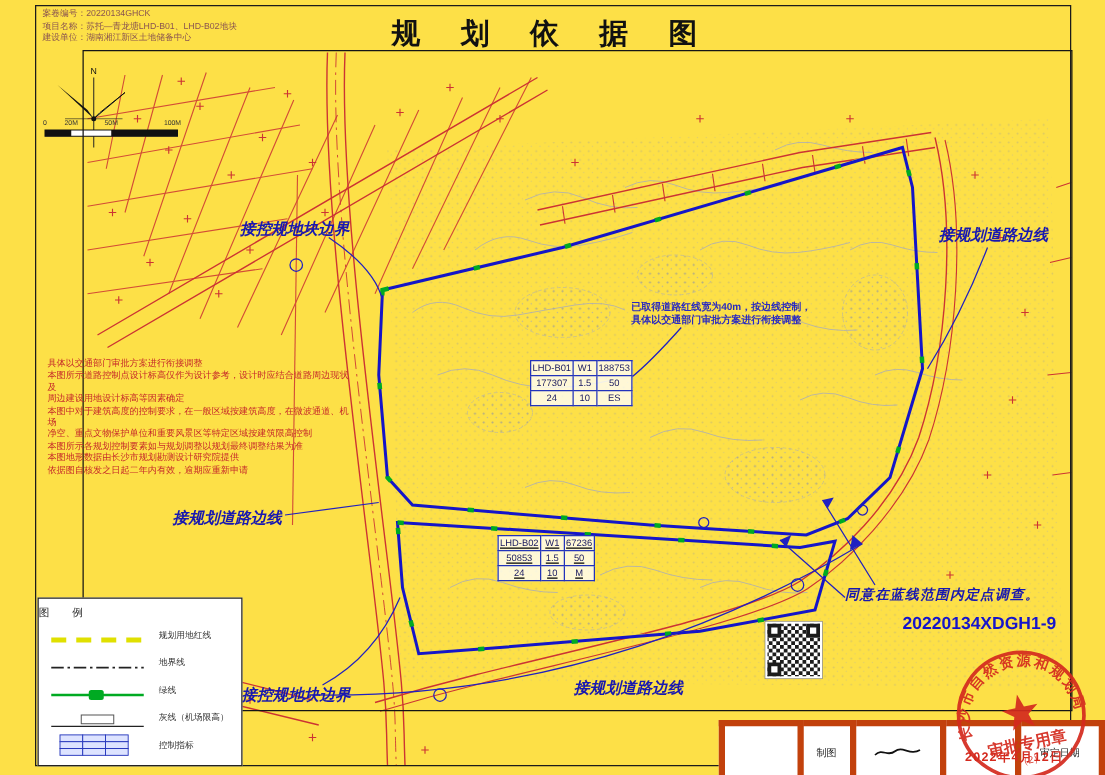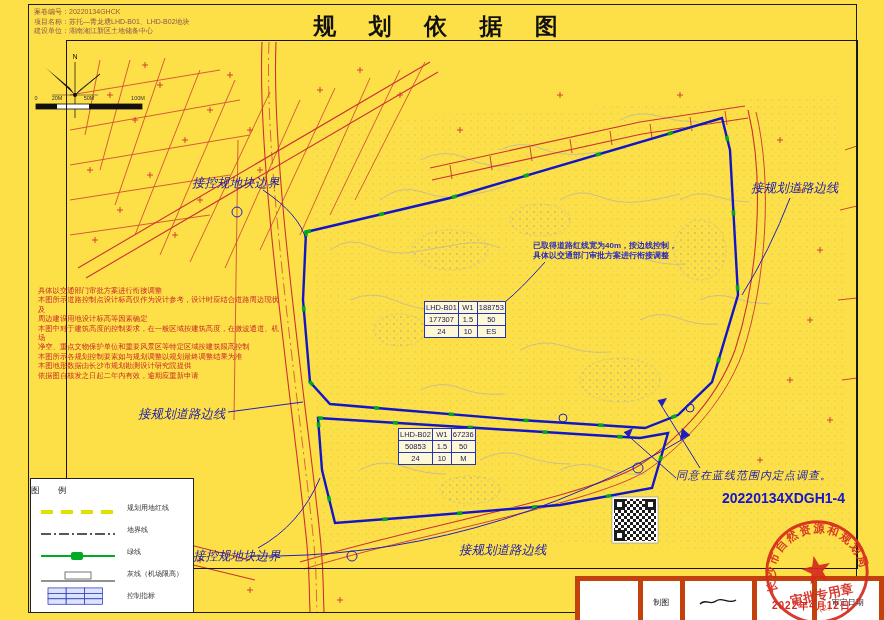--- a/index.html
+++ b/index.html
@@ -5,22 +5,22 @@
   html,body{margin:0;padding:0;background:#f2f2f0;}
   .sheet{position:relative;width:884px;height:620px;background:#fde047;overflow:hidden;
          font-family:"Liberation Sans",sans-serif;}
   .abs{position:absolute;}
   .outer-border{left:28px;top:4px;width:827px;height:607px;border:1.5px solid #1b1b1b;}
   .map-frame{left:66px;top:40px;width:790px;height:527px;border:1.5px solid #151515;}
   .page-title{left:0;top:11px;width:100%;text-align:center;font-size:23px;font-weight:bold;
               letter-spacing:13px;color:#111;}
   .header-block{left:34px;top:7px;font-size:7px;line-height:9.5px;color:#8a5450;}
   .notes{left:38px;top:286px;width:242px;font-size:7.3px;line-height:9.4px;color:#c62a2a;}
-  .blue-note{left:505px;top:241px;font-size:8px;line-height:10px;color:#2a2ac0;font-weight:bold;margin-left:28px;}
-  .ann{color:#1818b0;font-family:"Liberation Serif",serif;font-style:italic;font-weight:400;
+  .blue-note{left:505px;top:241px;font-size:8px;line-height:10px;color:#2a2ac0;font-weight:bold;}
+  .ann{color:#1818b0;font-family:"Liberation Serif",serif;font-style:italic;font-weight:700;
        font-size:12.5px;white-space:nowrap;}
   .approval1{left:676px;top:468px;font-size:11px;letter-spacing:1px;}
   .approval2{left:722px;top:490px;font-size:14px;color:#1515cc;font-weight:bold;
              font-style:normal;font-family:"Liberation Sans",sans-serif;}
   .mini-table{border-collapse:collapse;background:rgba(255,255,255,.78);}
   .mini-table td{border:1px solid #2233bb;color:#17175e;font-size:7.5px;line-height:11px;
                  text-align:center;padding:0 1px;min-width:16px;}
   .legend-box{left:30px;top:478px;width:162px;height:133px;background:#fff;border:1.2px solid #222;}
   .legend-title{font-size:8.5px;letter-spacing:8px;color:#222;margin-top:6px;}
   .legend-item{position:relative;height:22px;}
@@ -212,40 +212,40 @@
     <div>本图所示各规划控制要素如与规划调整以规划最终调整结果为准</div>
     <div>本图地形数据由长沙市规划勘测设计研究院提供</div>
     <div>依据图自核发之日起二年内有效，逾期应重新申请</div>
   </div>
 
   <div class="abs blue-note">
     <div>已取得道路红线宽为40m，按边线控制，</div>
     <div>具体以交通部门审批方案进行衔接调整</div>
   </div>
 
-  <table class="abs mini-table" style="left:424px;top:301px;">
+  <table class="abs mini-table" style="left:424px;top:288px;">
     <tbody>
         <tr>
           <td>LHD-B01</td>
         <td>W1</td>
         <td>188753</td>
         </tr>
     <tr>
           <td>177307</td>
         <td>1.5</td>
         <td>50</td>
         </tr>
     <tr>
           <td>24</td>
         <td>10</td>
         <td>ES</td>
         </tr>
   </tbody>
     </table>
-  <table class="abs mini-table" style="left:398px;top:428px;">
+  <table class="abs mini-table" style="left:398px;top:428px;text-decoration:underline;">
     <tbody>
         <tr>
           <td>LHD-B02</td>
         <td>W1</td>
         <td>67236</td>
         </tr>
     <tr>
           <td>50853</td>
         <td>1.5</td>
         <td>50</td>
@@ -257,21 +257,21 @@
         </tr>
   </tbody>
     </table>
 
   <div class="abs ann" style="left:192px;top:175px;">接控规地块边界</div>
   <div class="abs ann" style="left:751px;top:180px;">接规划道路边线</div>
   <div class="abs ann" style="left:138px;top:406px;">接规划道路边线</div>
   <div class="abs ann" style="left:193px;top:548px;">接控规地块边界</div>
   <div class="abs ann" style="left:459px;top:542px;">接规划道路边线</div>
   <div class="abs ann approval1">同意在蓝线范围内定点调查。</div>
-  <div class="abs ann approval2">20220134XDGH1-4</div>
+  <div class="abs ann approval2">20220134XDGH1-9</div>
 
   <div class="abs legend-box">
     <div class="legend-title">图 例</div>
     <div class="legend-item">
       <svg class="legend-sample" viewBox="0 0 78 14">
         <line x1="2" y1="7" x2="76" y2="7" stroke="#e0e000" stroke-width="4" stroke-dasharray="12 8"></line>
       </svg>
       <span class="legend-label">规划用地红线</span>
     </div>
     <div class="legend-item">

